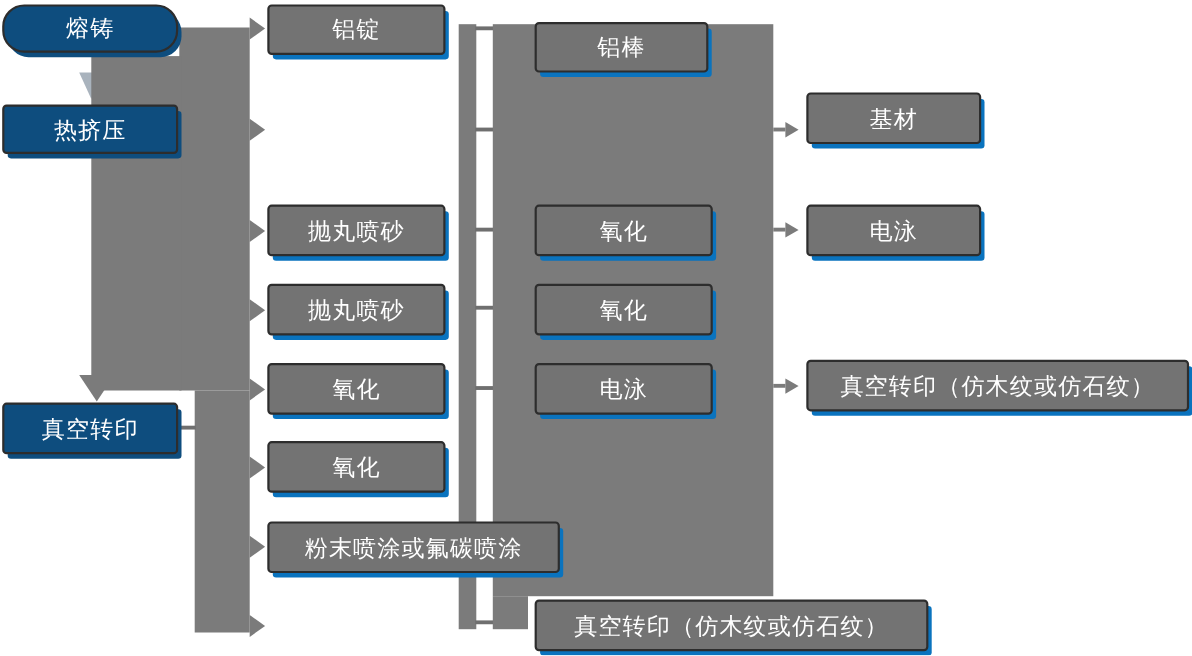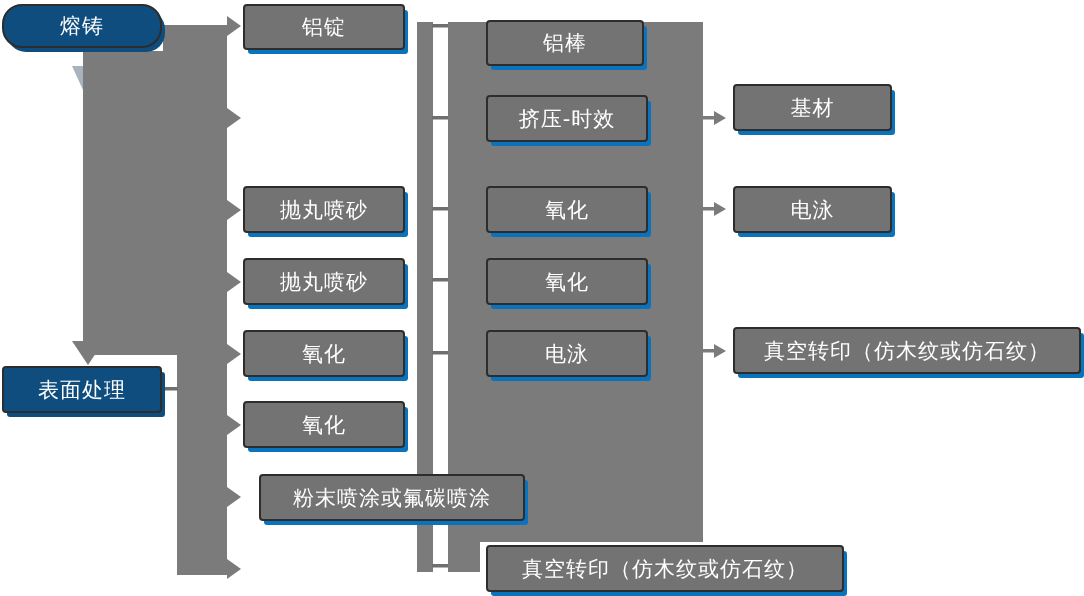--- a/index.html
+++ b/index.html
@@ -58,31 +58,31 @@
       <rect x="703" y="116" width="11" height="3.5"></rect>
       <polygon points="714,111 714,125 726,118"></polygon>
       <rect x="703" y="207" width="11" height="3.5"></rect>
       <polygon points="714,202 714,216 726,209"></polygon>
       <rect x="703" y="349" width="11" height="3.5"></rect>
       <polygon points="714,344 714,358 726,351"></polygon>
     </g>
   </svg>
 
   <div class="node navy" style="left:2px;top:4px;width:160px;height:44px;border-radius:20px;">熔铸</div>
-  <div class="node navy" style="left:2px;top:366px;width:160px;height:47px;">表面处理</div>
+  <div class="node navy" style="left:2px;top:95px;width:160px;height:45px;">热挤压</div>
+  <div class="node navy" style="left:2px;top:366px;width:160px;height:47px;">真空转印</div>
 
   <div class="node blue" style="left:243px;top:4px;width:162px;height:46px;">铝锭</div>
   <div class="node blue" style="left:243px;top:186px;width:162px;height:47px;">抛丸喷砂</div>
   <div class="node blue" style="left:243px;top:258px;width:162px;height:47px;">抛丸喷砂</div>
   <div class="node blue" style="left:243px;top:330px;width:162px;height:47px;">氧化</div>
   <div class="node blue" style="left:243px;top:401px;width:162px;height:47px;">氧化</div>
-  <div class="node blue" style="left:243px;top:474px;width:266px;height:47px;margin-left:16px;">粉末喷涂或氟碳喷涂</div>
+  <div class="node blue" style="left:243px;top:474px;width:266px;height:47px;">粉末喷涂或氟碳喷涂</div>
 
   <div class="node blue" style="left:486px;top:20px;width:158px;height:46px;">铝棒</div>
-  <div class="node blue" style="left:486px;top:95px;width:162px;height:47px;">挤压-时效</div>
   <div class="node blue" style="left:486px;top:186px;width:162px;height:47px;">氧化</div>
   <div class="node blue" style="left:486px;top:258px;width:162px;height:47px;">氧化</div>
   <div class="node blue" style="left:486px;top:330px;width:162px;height:47px;">电泳</div>
   <div class="node blue" style="left:486px;top:545px;width:358px;height:47px;">真空转印（仿木纹或仿石纹）</div>
 
   <div class="node blue" style="left:733px;top:84px;width:159px;height:47px;">基材</div>
   <div class="node blue" style="left:733px;top:186px;width:159px;height:47px;">电泳</div>
   <div class="node blue" style="left:733px;top:327px;width:348px;height:47px;">真空转印（仿木纹或仿石纹）</div>
 
 </div>

